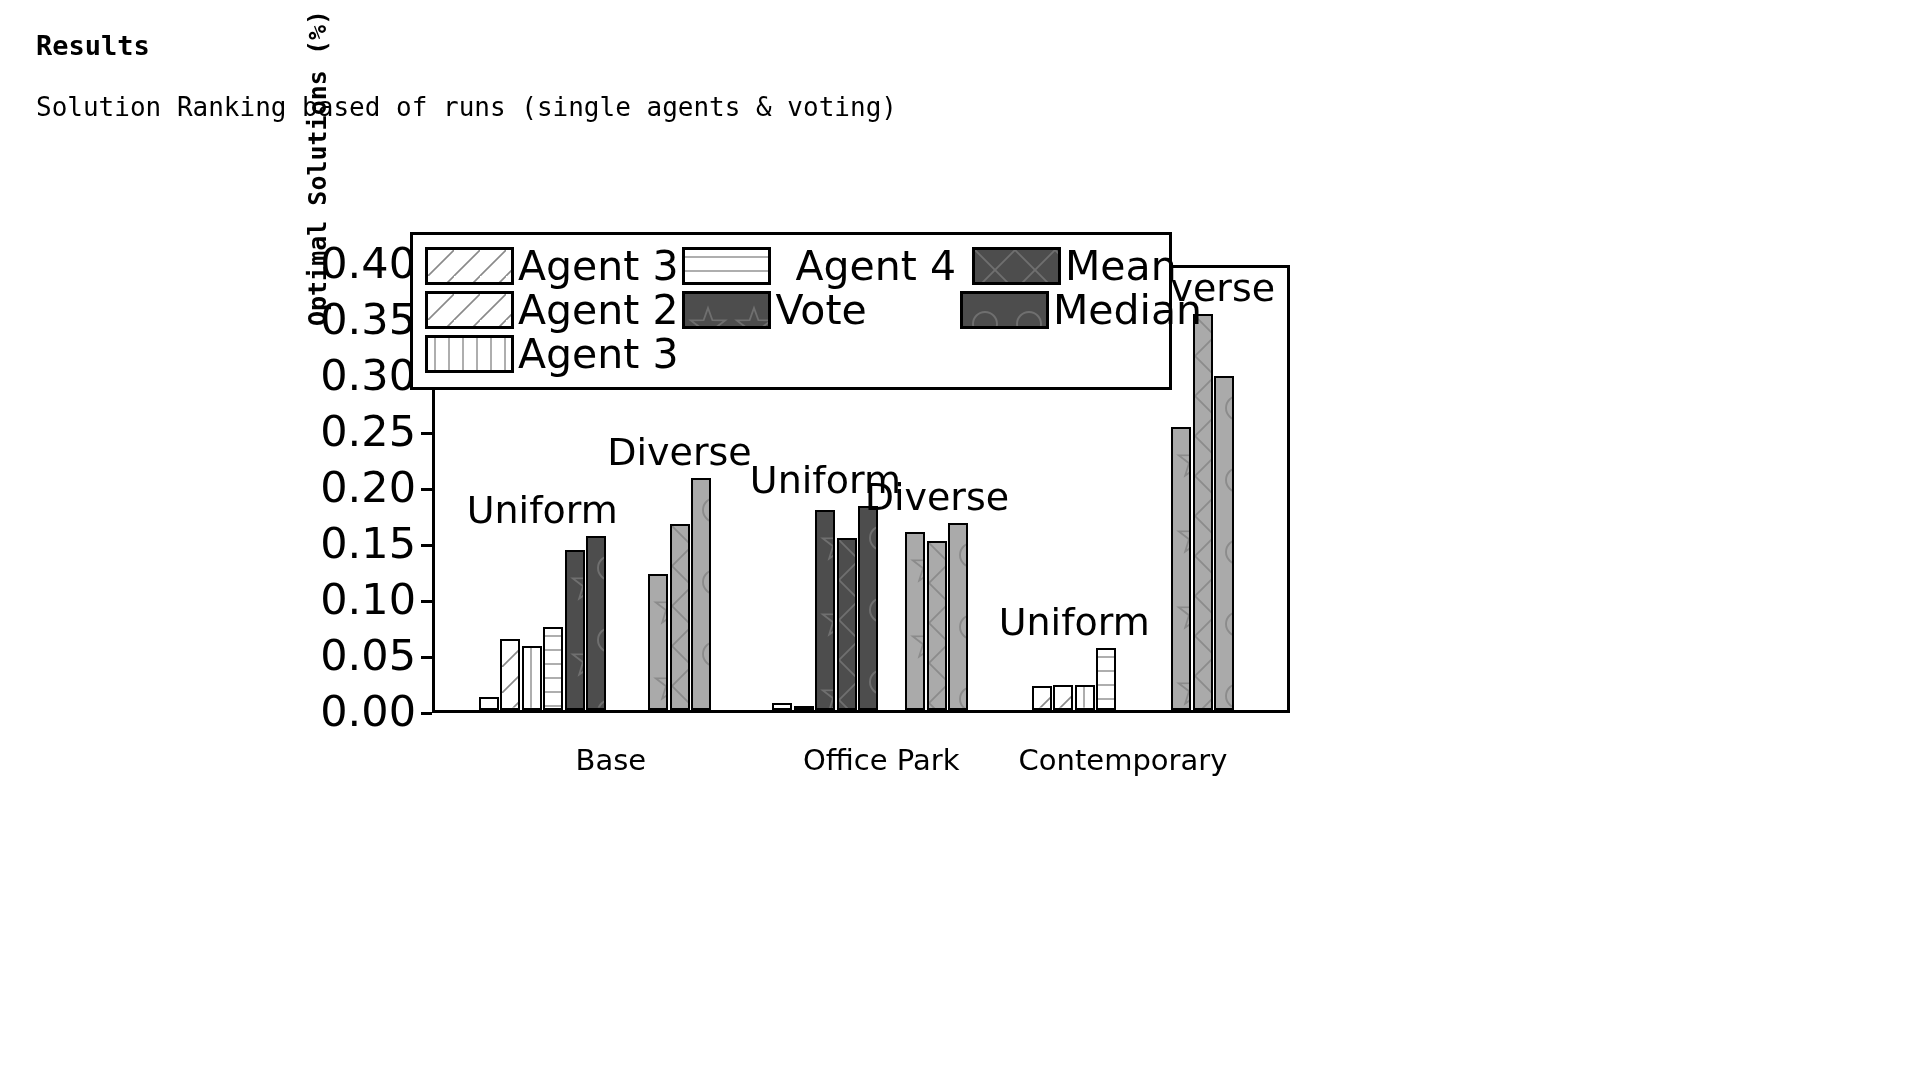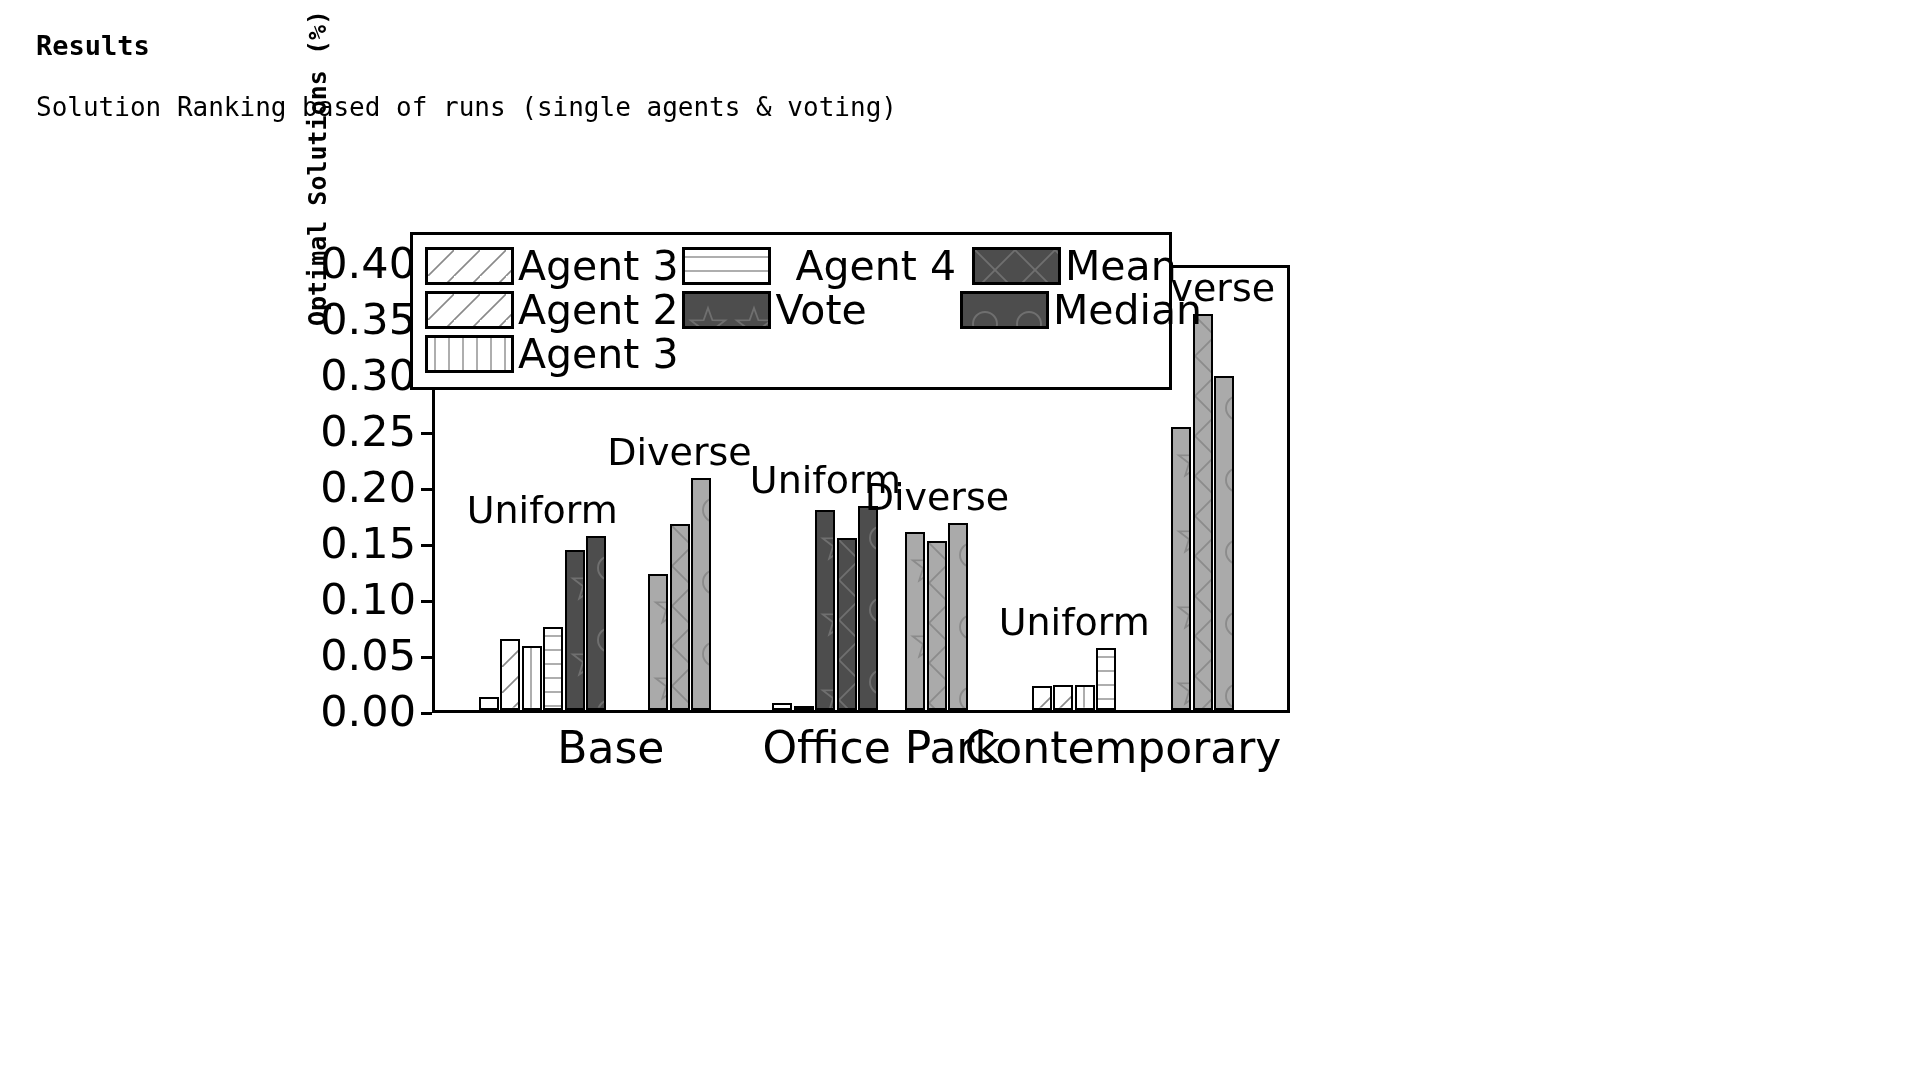--- a/index.html
+++ b/index.html
@@ -70,22 +70,22 @@
   
   .cluster-note{
     position:absolute;
     font-size:38px;line-height:40px;
     color:#000;white-space:nowrap;
     transform:translateX(-50%);
   }
   
   .xtick{
     position:absolute;top:100%;
-    margin-top:14px;
-    font-size:44px;line-height:48px;
+    margin-top:26px;
+    font-size:29px;line-height:48px;
     color:#000;white-space:nowrap;
     transform:translateX(-50%);
   }
   
   #legend{
     position:absolute;
     left:55px;top:2px;
     width:762px;
     border:3px solid #000;
     background:#fff;

